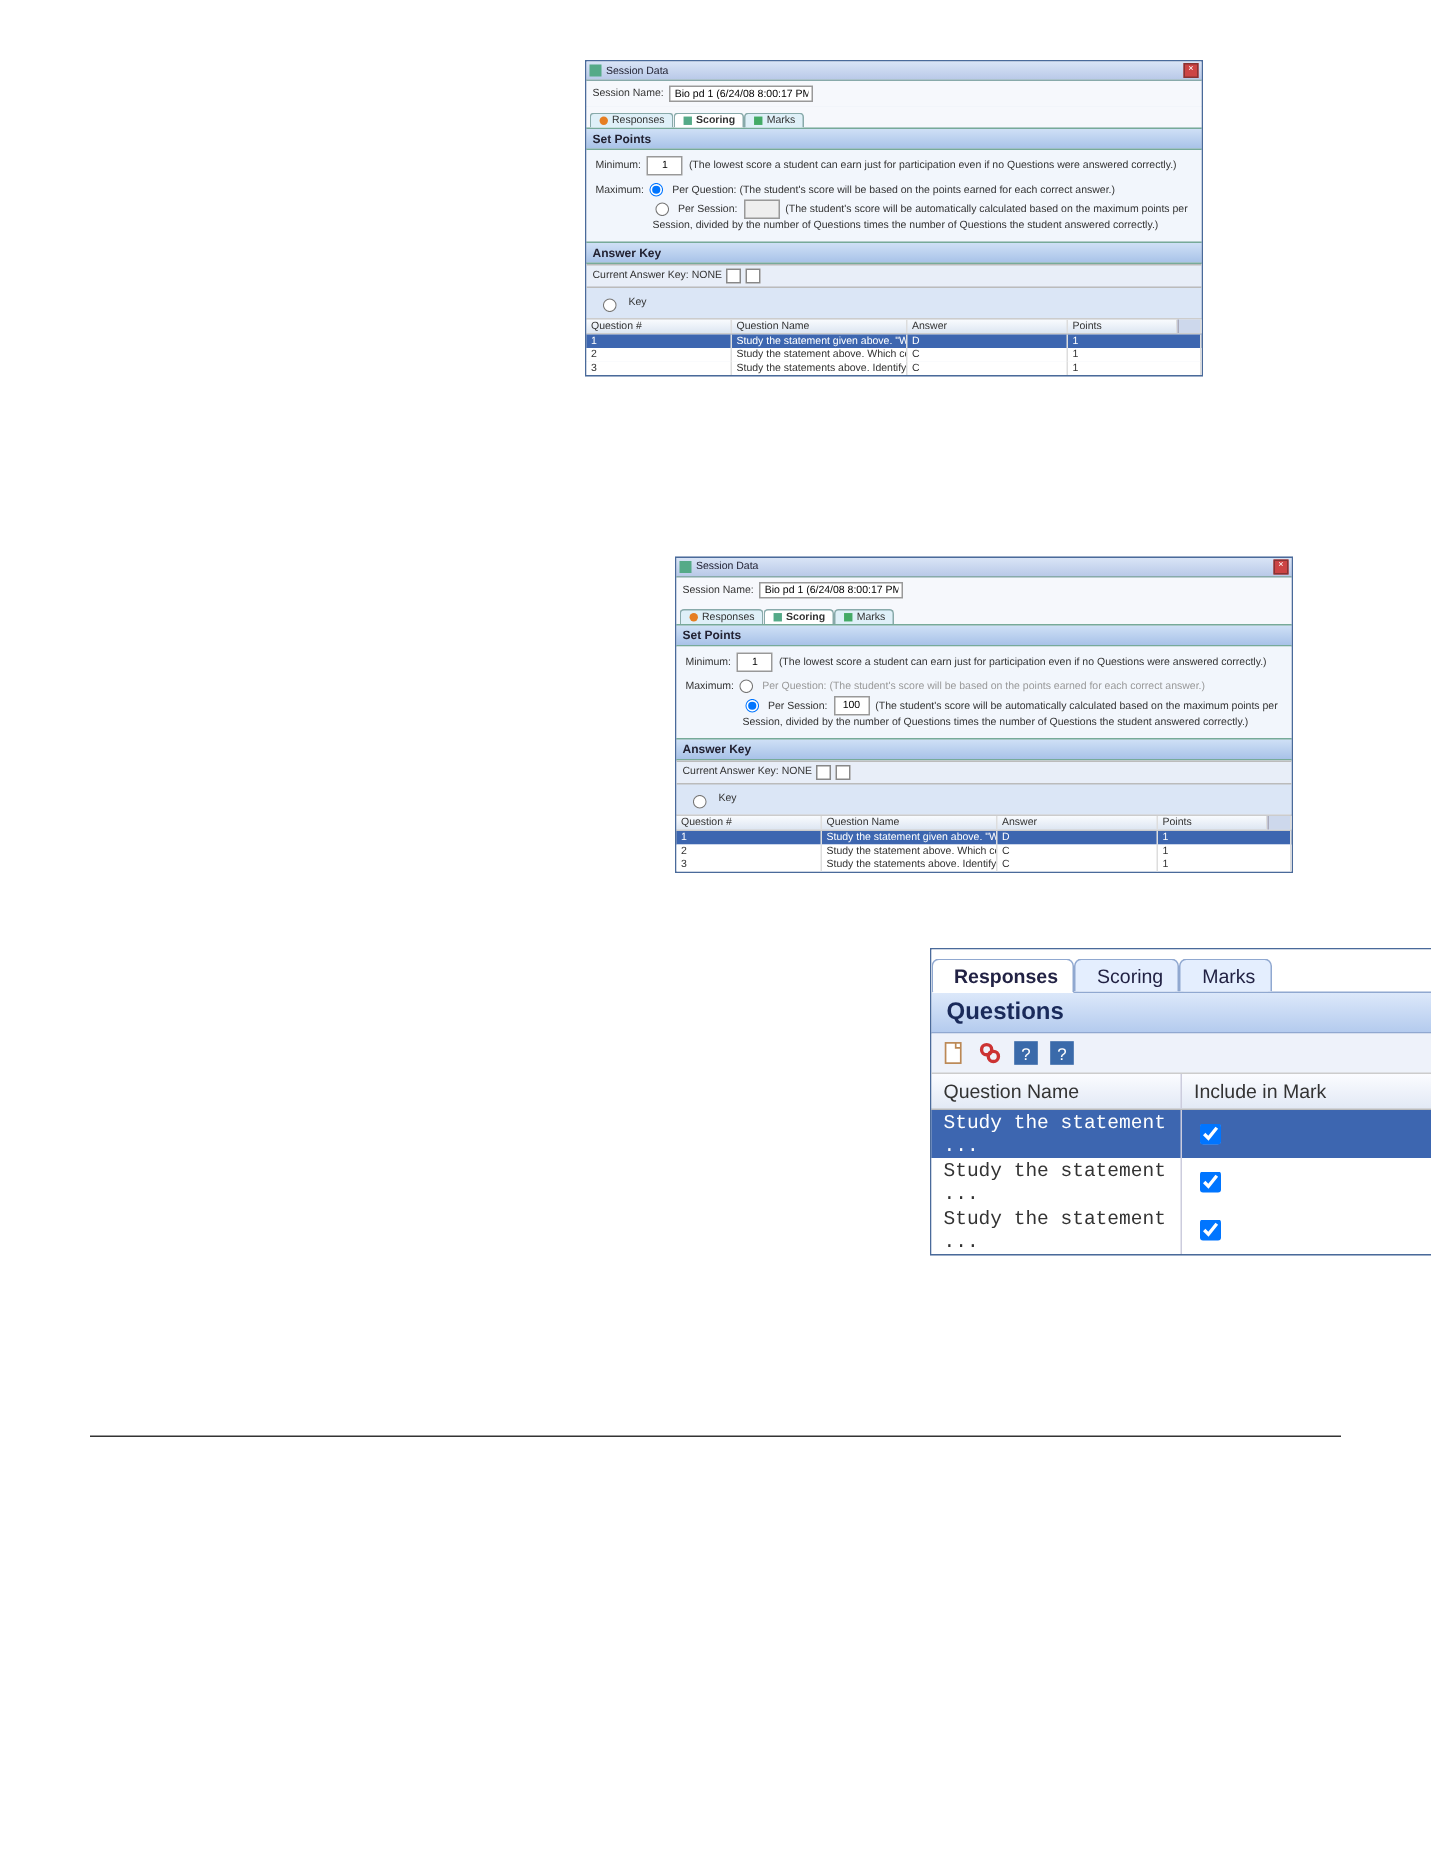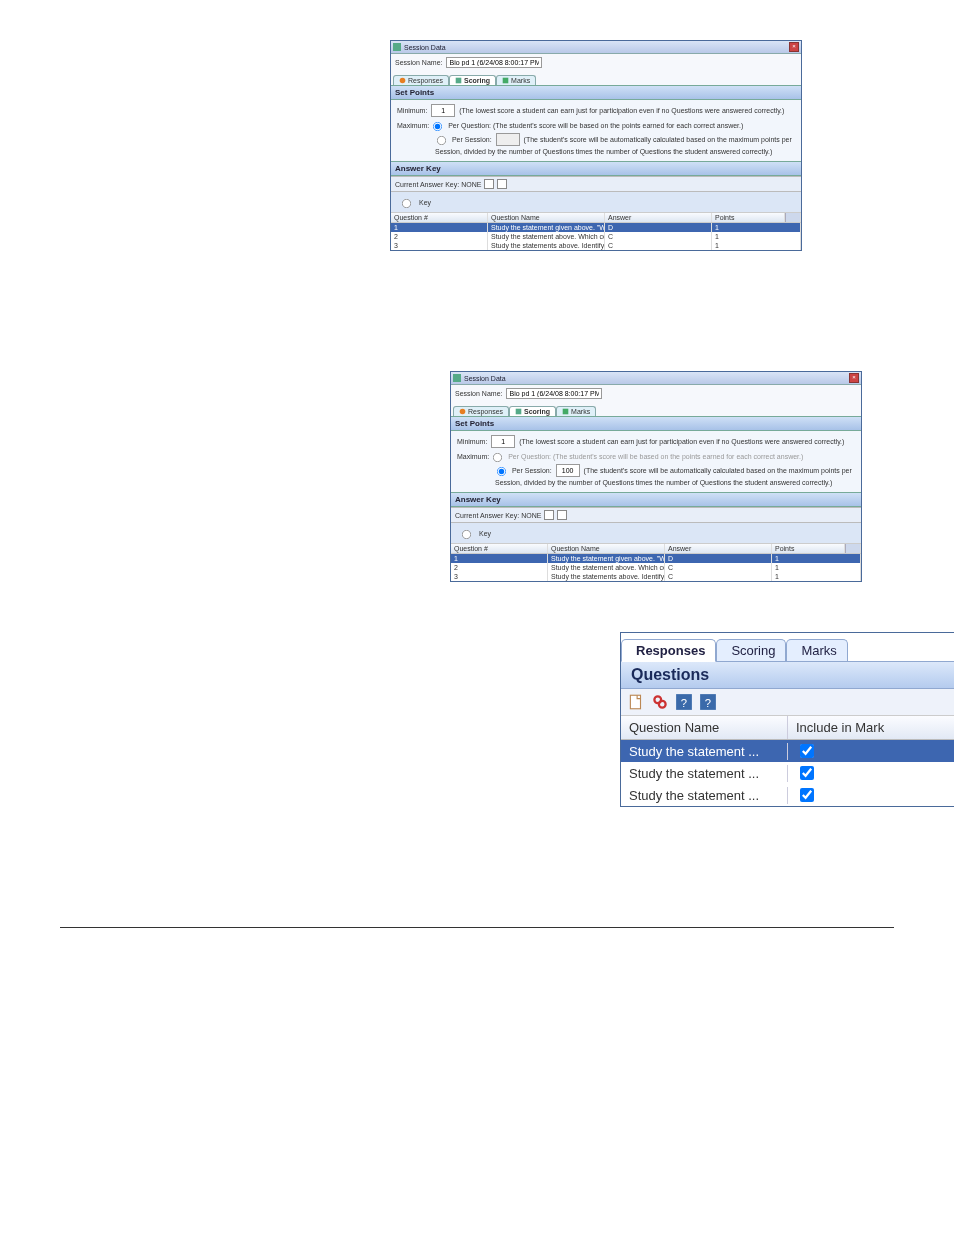--- a/index.html
+++ b/index.html
@@ -160,21 +160,21 @@
   }
   .s3 .cols > div { padding: 4px 8px; }
   .s3 .c1 { width: 150px; border-right: 1px solid #ccd; }
   .s3 .c2 { flex: 1; }
   .s3 .qrow {
     display: flex; align-items: center;
     font-size: 13px;
     background: #fff;
   }
   .s3 .qrow.sel { background: #3d66b0; color: #fff; }
-  .s3 .qrow .c1 { width: 150px; padding: 1px 8px; }
+  .s3 .qrow .c1 { width: 150px; padding: 1px 8px; font-family: Liberation Mono, monospace; }
   .s3 .qrow .c2 { padding: 1px 8px; }
   .s3 .qrow input { width: 14px; height: 14px; }
 
   hr.footer {
     margin-top: 120px;
     border: none;
     border-top: 1px solid #333;
   }
 
   

